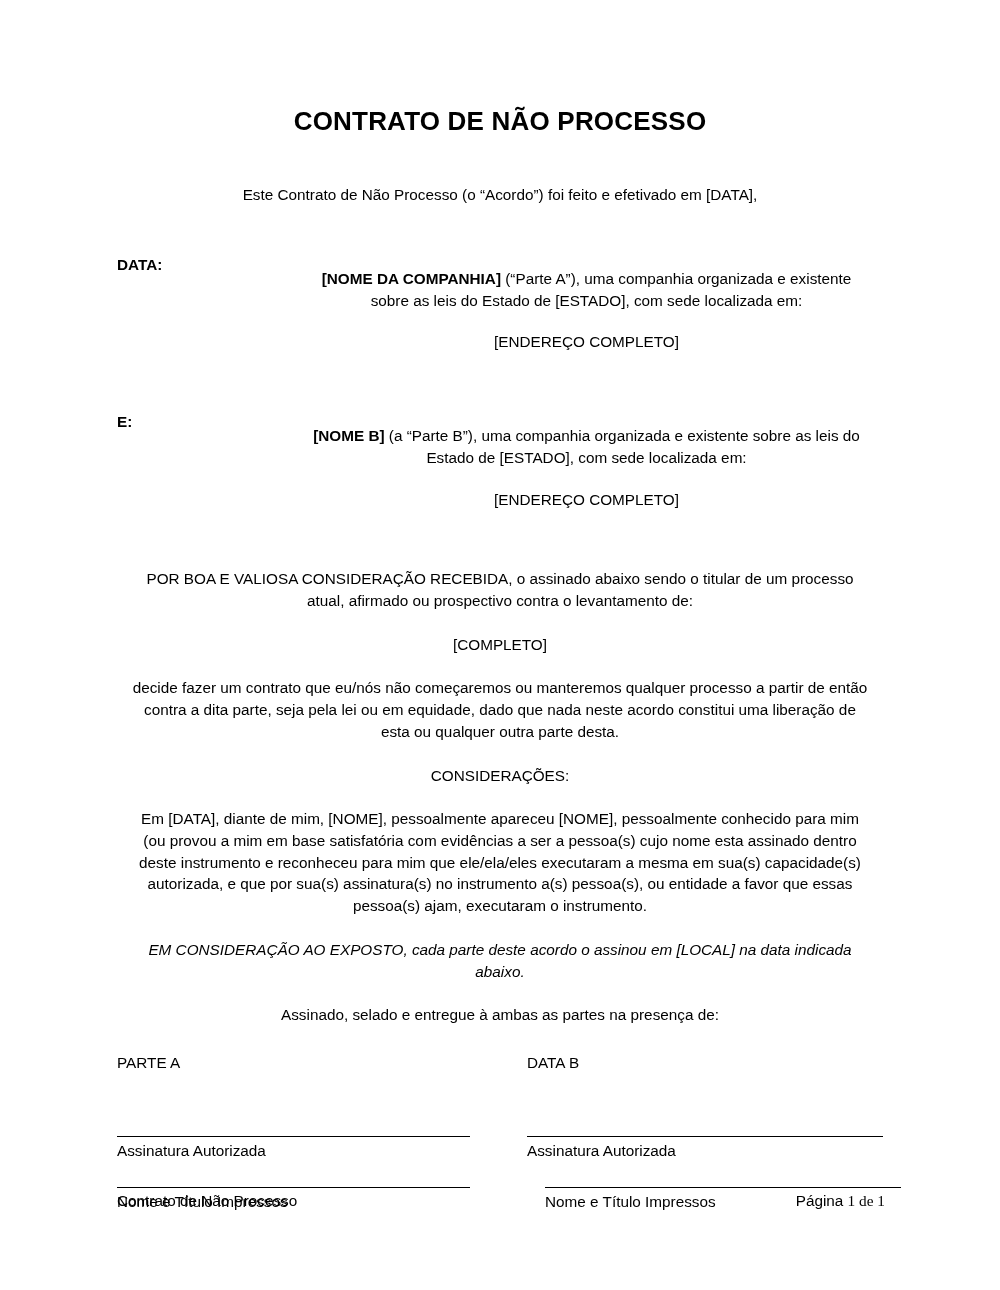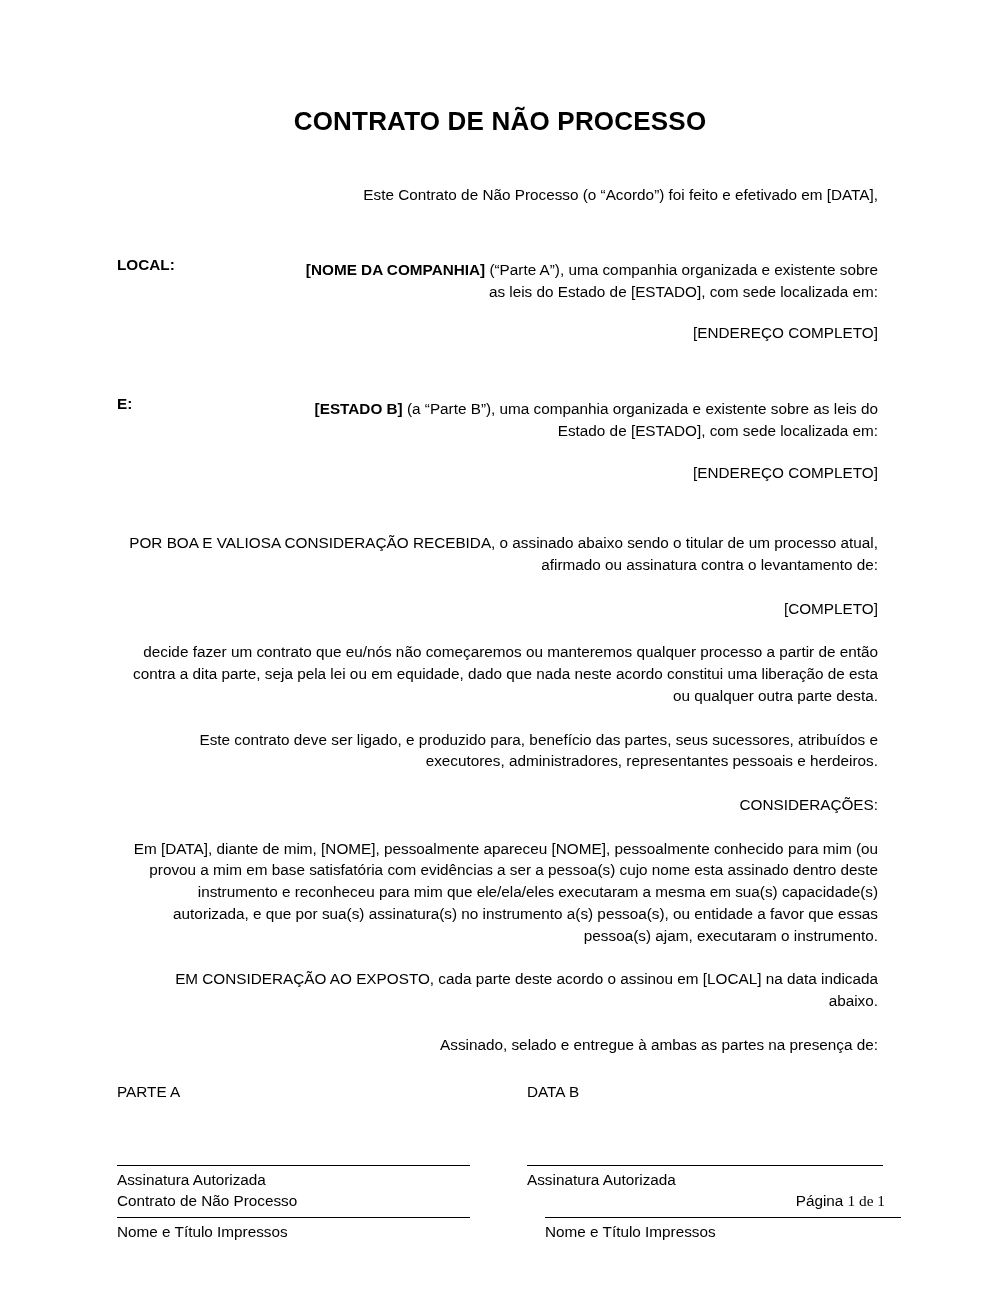--- a/index.html
+++ b/index.html
@@ -33,24 +33,24 @@
     padding-top: 106px;
     text-align: center;
     font-size: 26px;
     font-weight: bold;
     letter-spacing: 0.2px;
     line-height: 1.2;
   }
 
   
   .para {
-    margin: 5px;
-    font-size: 15.3px;
-    line-height: 1.42;
-    text-align: right;
+    margin: 14px;
+    font-size: 15.3px;
+    line-height: 1.42;
+    text-align: center;
     max-width: 768px;
   }
 
   .intro {
     margin-top: 47px;
   }
 
   
   .party-block {
     display: flex;
@@ -76,21 +76,21 @@
     margin-top: 20px;
   }
 
   
   .p-consideracao { margin-top: 44px; }
   .p-describe     { margin-top: 22px; }
   .p-decide       { margin-top: 22px; }
   .p-binding      { margin-top: 22px; }
   .p-heading      { margin-top: 22px; }
   .p-notary       { margin-top: 22px; }
-  .p-exposto      { margin-top: 22px; }
+  .p-exposto      { margin-top: 22px; font-style: italic; }
   .p-assinado     { margin-top: 22px; }
 
   
   .sig-area {
     margin-top: 26px;
     width: 768px;
   }
   .sig-row {
     display: flex;
     width: 768px;
@@ -147,42 +147,41 @@
 </head>
 <body>
 
 <div class="page">
 
   <h1 class="doc-title">CONTRATO DE NÃO PROCESSO</h1>
 
   <p class="para intro">Este Contrato de Não Processo (o “Acordo”) foi feito e efetivado em [DATA],</p>
 
   <div class="party-block party-entre">
-    <div class="party-label">LOCAL:</div>
+    <div class="party-label">DATA:</div>
     <div class="party-body">
       <p class="para"><span class="lead">[NOME DA COMPANHIA]</span><span> (“Parte A”), uma companhia organizada e existente sobre as leis do Estado de [ESTADO], com sede localizada em:</span></p>
       <p class="para party-address">[ENDEREÇO COMPLETO]</p>
     </div>
   </div>
 
   <div class="party-block party-e">
     <div class="party-label">E:</div>
     <div class="party-body">
-      <p class="para"><span class="lead">[ESTADO B]</span><span> (a “Parte B”), uma companhia organizada e existente sobre as leis do Estado de [ESTADO], com sede localizada em:</span></p>
+      <p class="para"><span class="lead">[NOME B]</span><span> (a “Parte B”), uma companhia organizada e existente sobre as leis do Estado de [ESTADO], com sede localizada em:</span></p>
       <p class="para party-address">[ENDEREÇO COMPLETO]</p>
     </div>
   </div>
 
-  <p class="para p-consideracao">POR BOA E VALIOSA CONSIDERAÇÃO RECEBIDA, o assinado abaixo sendo o titular de um processo atual, afirmado ou assinatura contra o levantamento de:</p>
+  <p class="para p-consideracao">POR BOA E VALIOSA CONSIDERAÇÃO RECEBIDA, o assinado abaixo sendo o titular de um processo atual, afirmado ou prospectivo contra o levantamento de:</p>
 
   <p class="para p-describe">[COMPLETO]</p>
 
   <p class="para p-decide">decide fazer um contrato que eu/nós não começaremos ou manteremos qualquer processo a partir de então contra a dita parte, seja pela lei ou em equidade, dado que nada neste acordo constitui uma liberação de esta ou qualquer outra parte desta.</p>
 
-  <p class="para p-binding">Este contrato deve ser ligado, e produzido para, benefício das partes, seus sucessores, atribuídos e executores, administradores, representantes pessoais e herdeiros.</p>
 
   <p class="para p-heading">CONSIDERAÇÕES:</p>
 
   <p class="para p-notary">Em [DATA], diante de mim, [NOME], pessoalmente apareceu [NOME], pessoalmente conhecido para mim (ou provou a mim em base satisfatória com evidências a ser a pessoa(s) cujo nome esta assinado dentro deste instrumento e reconheceu para mim que ele/ela/eles executaram a mesma em sua(s) capacidade(s) autorizada, e que por sua(s) assinatura(s) no instrumento a(s) pessoa(s), ou entidade a favor que essas pessoa(s) ajam, executaram o instrumento.</p>
 
   <p class="para p-exposto">EM CONSIDERAÇÃO AO EXPOSTO, cada parte deste acordo o assinou em [LOCAL] na data indicada abaixo.</p>
 
   <p class="para p-assinado">Assinado, selado e entregue à ambas as partes na presença de:</p>
 
   <div class="sig-area">

